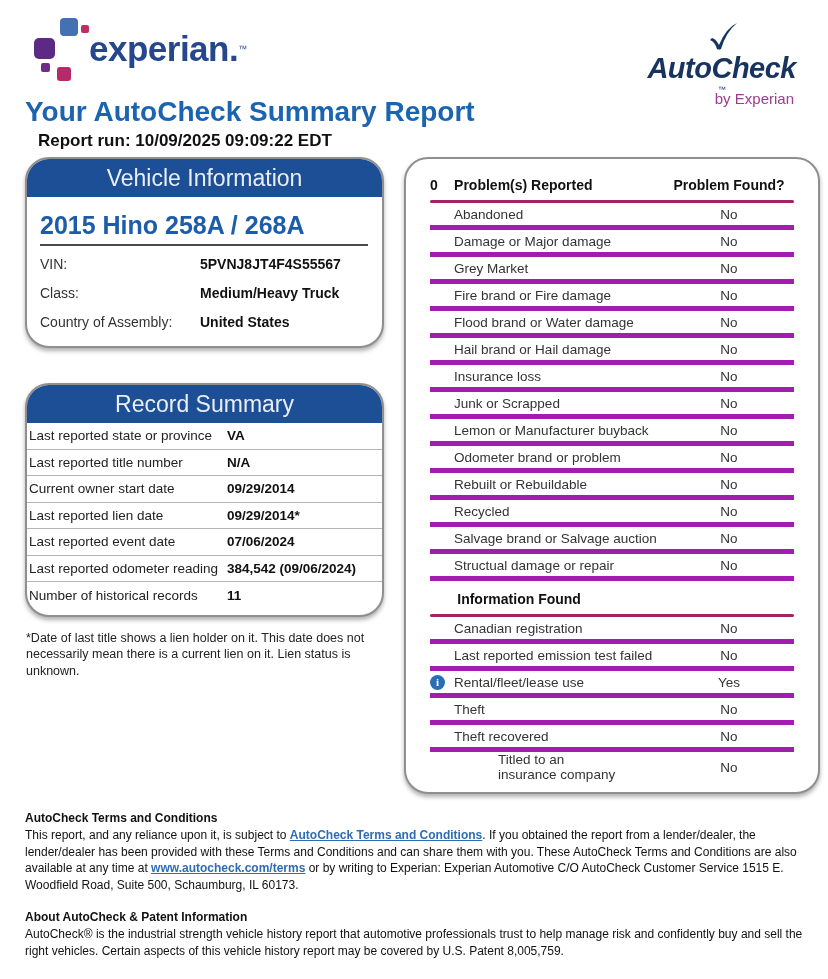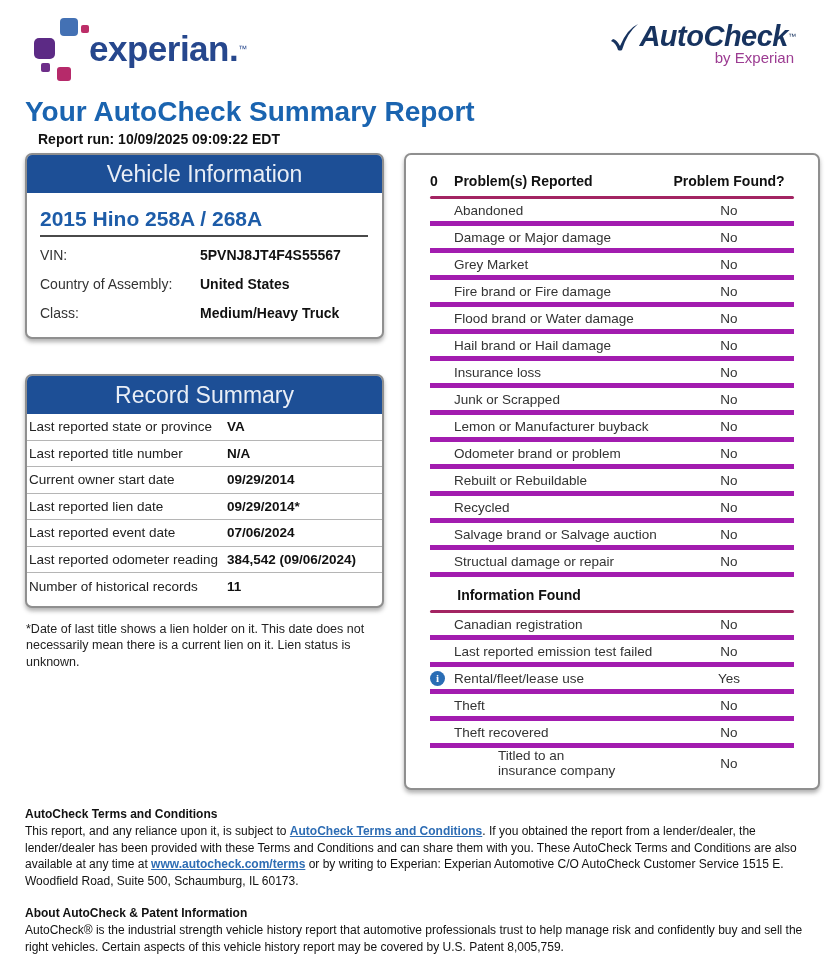--- a/index.html
+++ b/index.html
@@ -14,39 +14,39 @@
   .exp-squares { position:relative; width:52px; height:64px; }
   .sq { position:absolute; }
   .sq-purple-big { left:0; top:21px; width:21px; height:21px; border-radius:5px; background:#5c2a85; }
   .sq-blue { left:26px; top:1px; width:18px; height:18px; border-radius:4px; background:#4371b4; }
   .sq-crimson-sm { left:47px; top:8px; width:8px; height:8px; border-radius:2px; background:#bc2e68; }
   .sq-purple-sm { left:7px; top:46px; width:9px; height:9px; border-radius:2px; background:#6d2d89; }
   .sq-crimson { left:23px; top:50px; width:14px; height:14px; border-radius:3px; background:#b62a6a; }
   .exp-text { font-size:35px; font-weight:600; color:#26478d; letter-spacing:-0.5px; margin-left:3px; }
   .exp-tm { font-size:9px; color:#26478d; vertical-align:6px; }
   .ac-logo { text-align:right; padding-top:4px; }
-  .ac-line { display:flex; align-items:center; justify-content:flex-end; }
+  .ac-line { display:flex; align-items:center; justify-content:flex-end;flex-direction:column; }
   .ac-check { width:34px; height:32px; margin-right:-2px; }
   .ac-text { font-size:29px; font-weight:bold; font-style:italic; color:#17335f; letter-spacing:-0.5px; }
   .ac-tm { font-size:8px; color:#17335f; vertical-align:14px; }
   .ac-tag { font-size:15px; color:#9c3c92; margin-top:-4px; margin-right:2px; }
   
   .page-title { margin:8px 0 0 25px; font-size:28px; font-weight:bold; color:#1a64b0; }
-  .report-run { margin:3px 0 6px 38px; font-size:14px; font-weight:bold; color:#111; }
+  .report-run { margin:3px 0 6px 38px; font-size:17px; font-weight:bold; color:#111; }
   
   .columns { display:flex; gap:20px; padding:0 8px 0 25px; align-items:flex-start; }
   .left-col { width:360px; }
   .right-col { width:417px; }
-  .panel { border:2px solid #8f8f8f; border-radius:7px; overflow:hidden; background:#fff; box-shadow:0 3px 4px rgba(60,60,60,.4); }
+  .panel { border:2px solid #8f8f8f; border-radius:24px; overflow:hidden; background:#fff; box-shadow:0 3px 4px rgba(60,60,60,.4); }
   .panel-header { height:38px; display:flex; align-items:center; justify-content:center; font-size:23px; }
   .panel-header.blue { background:#1d4f96; color:#e9eef6; }
   .panel-header.purple { background:#7b2482; color:#f3ecf5; }
   
   .veh-body { padding:10px 14px 10px 13px; }
-  .veh-title { font-size:21px; font-weight:bold; color:#1d5ca8; margin:4px 0 4px; }
+  .veh-title { font-size:25px; font-weight:bold; color:#1d5ca8; margin:4px 0 4px; }
   .veh-sub { font-size:16px; color:#2f6cb0; margin-bottom:9px; }
   .veh-divider { border-top:2px solid #4a4a4a; margin:0 0 3px; }
   .vi-row { display:flex; align-items:center; min-height:29px; font-size:14px; }
   .vi-row .lbl { width:160px; color:#333; }
   .vi-row .val { font-weight:bold; color:#111; }
   
   .rs-panel { margin-top:35px; }
   .rs-row { display:flex; align-items:center; min-height:26.5px; border-bottom:1px solid #b5b5b5; font-size:13.5px; padding-left:2px; }
   .rs-row:last-child { border-bottom:none; }
   .rs-row .lbl { width:198px; color:#222; }
@@ -114,27 +114,27 @@
           <div class="veh-title">2015 Hino 258A / 268A</div>
           <div class="veh-divider"></div>
           <div>
 
               <div class="vi-row">
                 <span class="lbl">VIN:</span>
                 <span class="val">5PVNJ8JT4F4S55567</span>
               </div>
 
               <div class="vi-row">
+                <span class="lbl">Class:</span>
+                <span class="val">Medium/Heavy Truck</span>
+              </div>
+
+              <div class="vi-row">
                 <span class="lbl">Country of Assembly:</span>
                 <span class="val">United States</span>
-              </div>
-
-              <div class="vi-row">
-                <span class="lbl">Class:</span>
-                <span class="val">Medium/Heavy Truck</span>
               </div>
             </div>
         </div>
       </div>
 
       <div class="panel rs-panel">
         <div class="panel-header blue">Record Summary</div>
         <div class="rs-body">
 
             <div class="rs-row">

